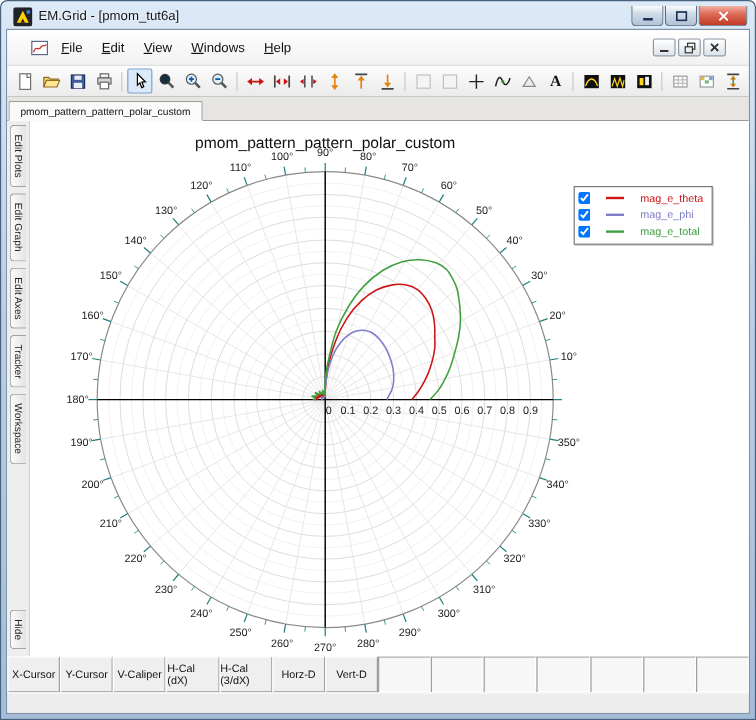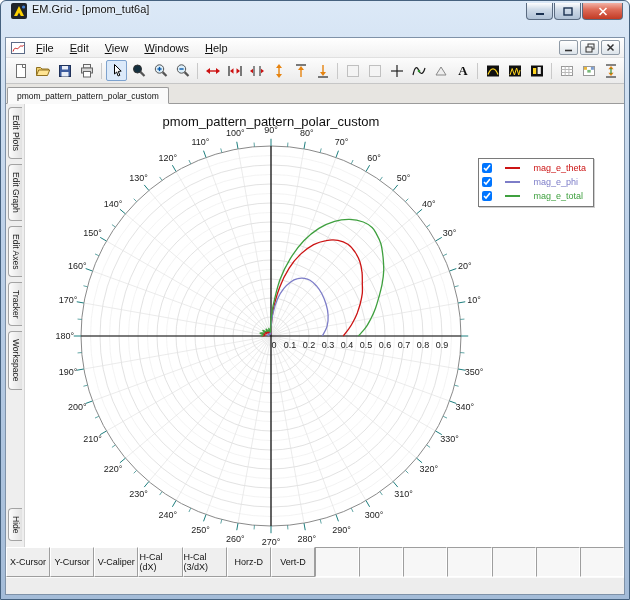--- a/index.html
+++ b/index.html
@@ -1,33 +1,33 @@
 <!DOCTYPE html>
 <html><head>
 <meta charset="utf-8">
 <style>
   *{margin:0;padding:0;box-sizing:border-box;}
   html,body{width:630px;height:600px;}
   body{font-family:"Liberation Sans",sans-serif;background:#fff;}
   .window{width:630px;height:600px;display:flex;flex-direction:column;
     background:linear-gradient(180deg,#dce9f7 0%,#bcd0e8 40%,#a4bcd8 100%);
     border:1px solid #46627f;border-radius:6px 6px 0 0;padding:0 4px 4px;}
-  .titlebar{height:36px;display:flex;padding:2px 2px 0 6px;}
+  .titlebar{height:23px;display:flex;align-items:center;padding:2px 2px 0 6px;}
   .app-icon{width:16px;height:16px;display:inline-flex;}
   .title-text{font-size:11px;color:#141414;margin-left:5px;text-shadow:0 0 3px #fff;}
   .win-buttons{margin-left:auto;display:flex;align-items:flex-start;}
   .wbtn{width:27px;height:17px;border:1px solid #5a6b80;border-top:none;
     background:linear-gradient(#fdfdfd,#cfdbe8 40%,#b0c2d6);border-radius:0 0 4px 4px;
     display:flex;align-items:center;justify-content:center;}
   .wbtn+.wbtn{margin-left:1px;}
   .wbtn.close{width:41px;background:linear-gradient(#f2b2a6,#de6d5a 40%,#c23a24);}
   .client{flex:1;display:flex;flex-direction:column;background:#f0f0f0;
     border:1px solid #7f92a8;overflow:hidden;min-height:0;}
-  .menubar{height:20px;display:flex;align-items:center;background:linear-gradient(#ffffff,#f1f1f1);
-    border-bottom:1px solid #e0e0e0;padding:0 2px;font-size:11px;color:#111;}
+  .menubar{height:30px;display:flex;align-items:center;background:linear-gradient(#ffffff,#f1f1f1);
+    border-bottom:1px solid #e0e0e0;padding:0 17px;font-size:11px;color:#111;}
   #menu-items{display:flex;}
   .menu-item{padding:3px 8px;}
   .mdi-doc-icon{width:16px;height:16px;margin:0 2px;display:inline-flex;}
   .mdi-buttons{margin-left:auto;display:flex;gap:2px;padding-right:2px;}
   .mdibtn{width:19px;height:15px;border:1px solid #8f9aa6;border-radius:2px;
     background:linear-gradient(#ffffff,#dde4ea);display:flex;align-items:center;justify-content:center;}
   .toolbar{height:26px;display:flex;align-items:center;background:linear-gradient(#fcfcfc,#ebebeb);
     border-bottom:1px solid #c6c6c6;padding:0 4px;}
   #toolbar-icons{display:flex;align-items:center;gap:1px;}
   .tbtn{width:21px;height:21px;display:flex;align-items:center;justify-content:center;

